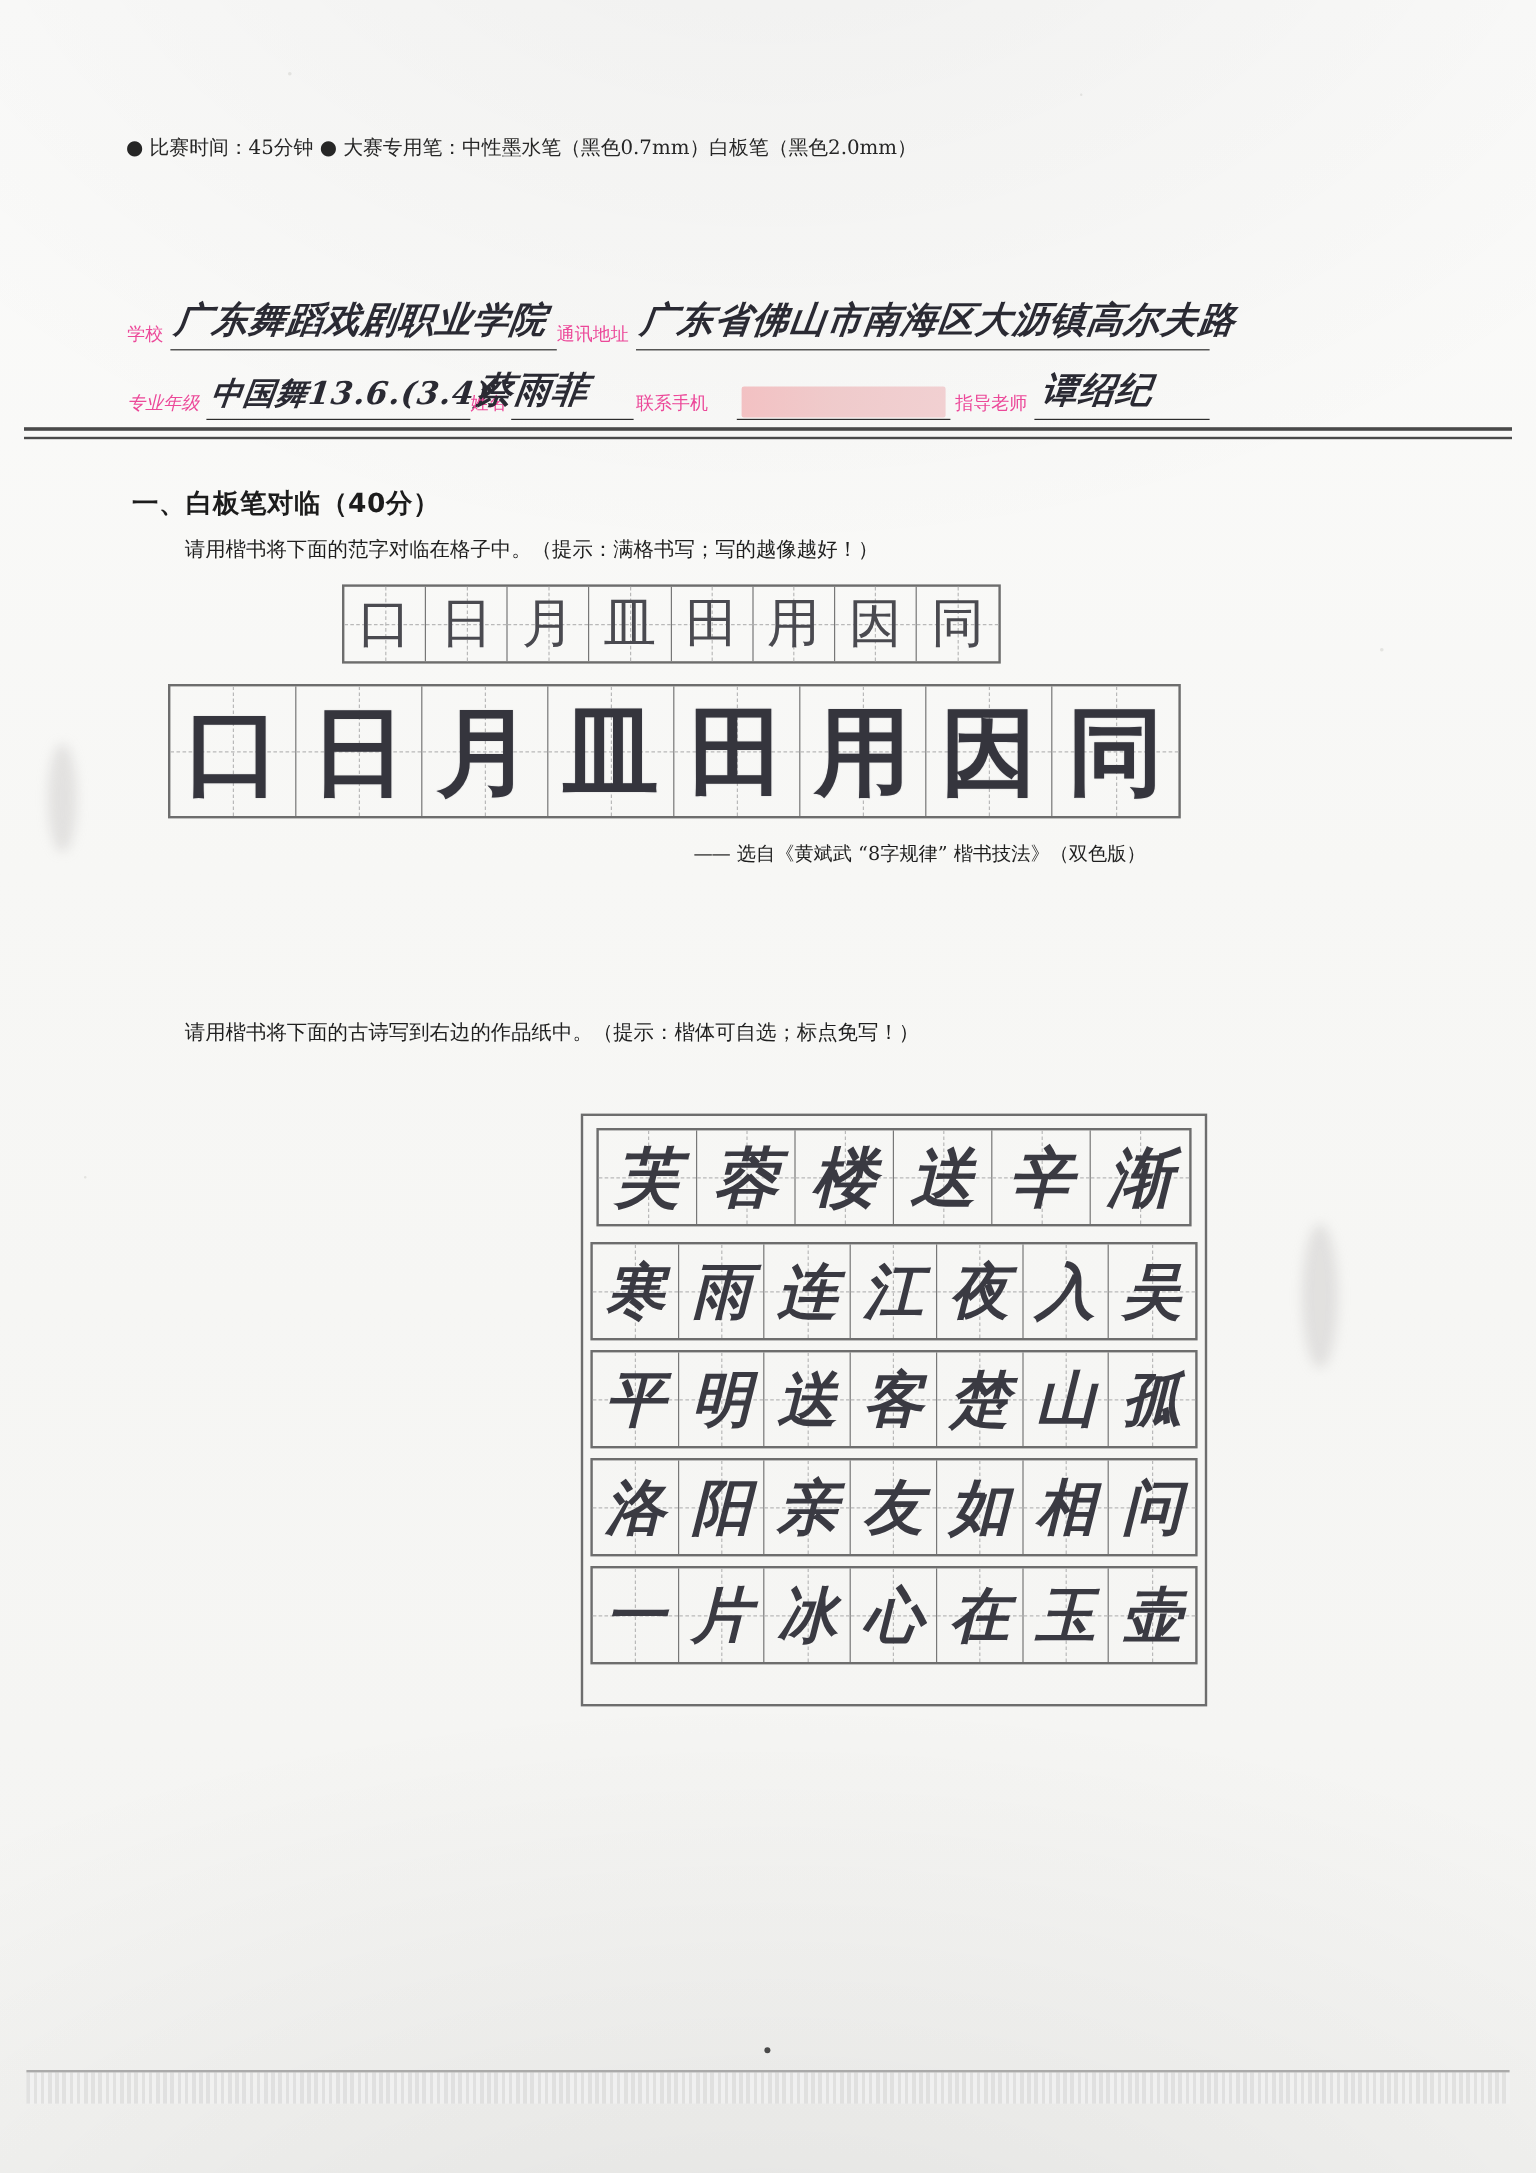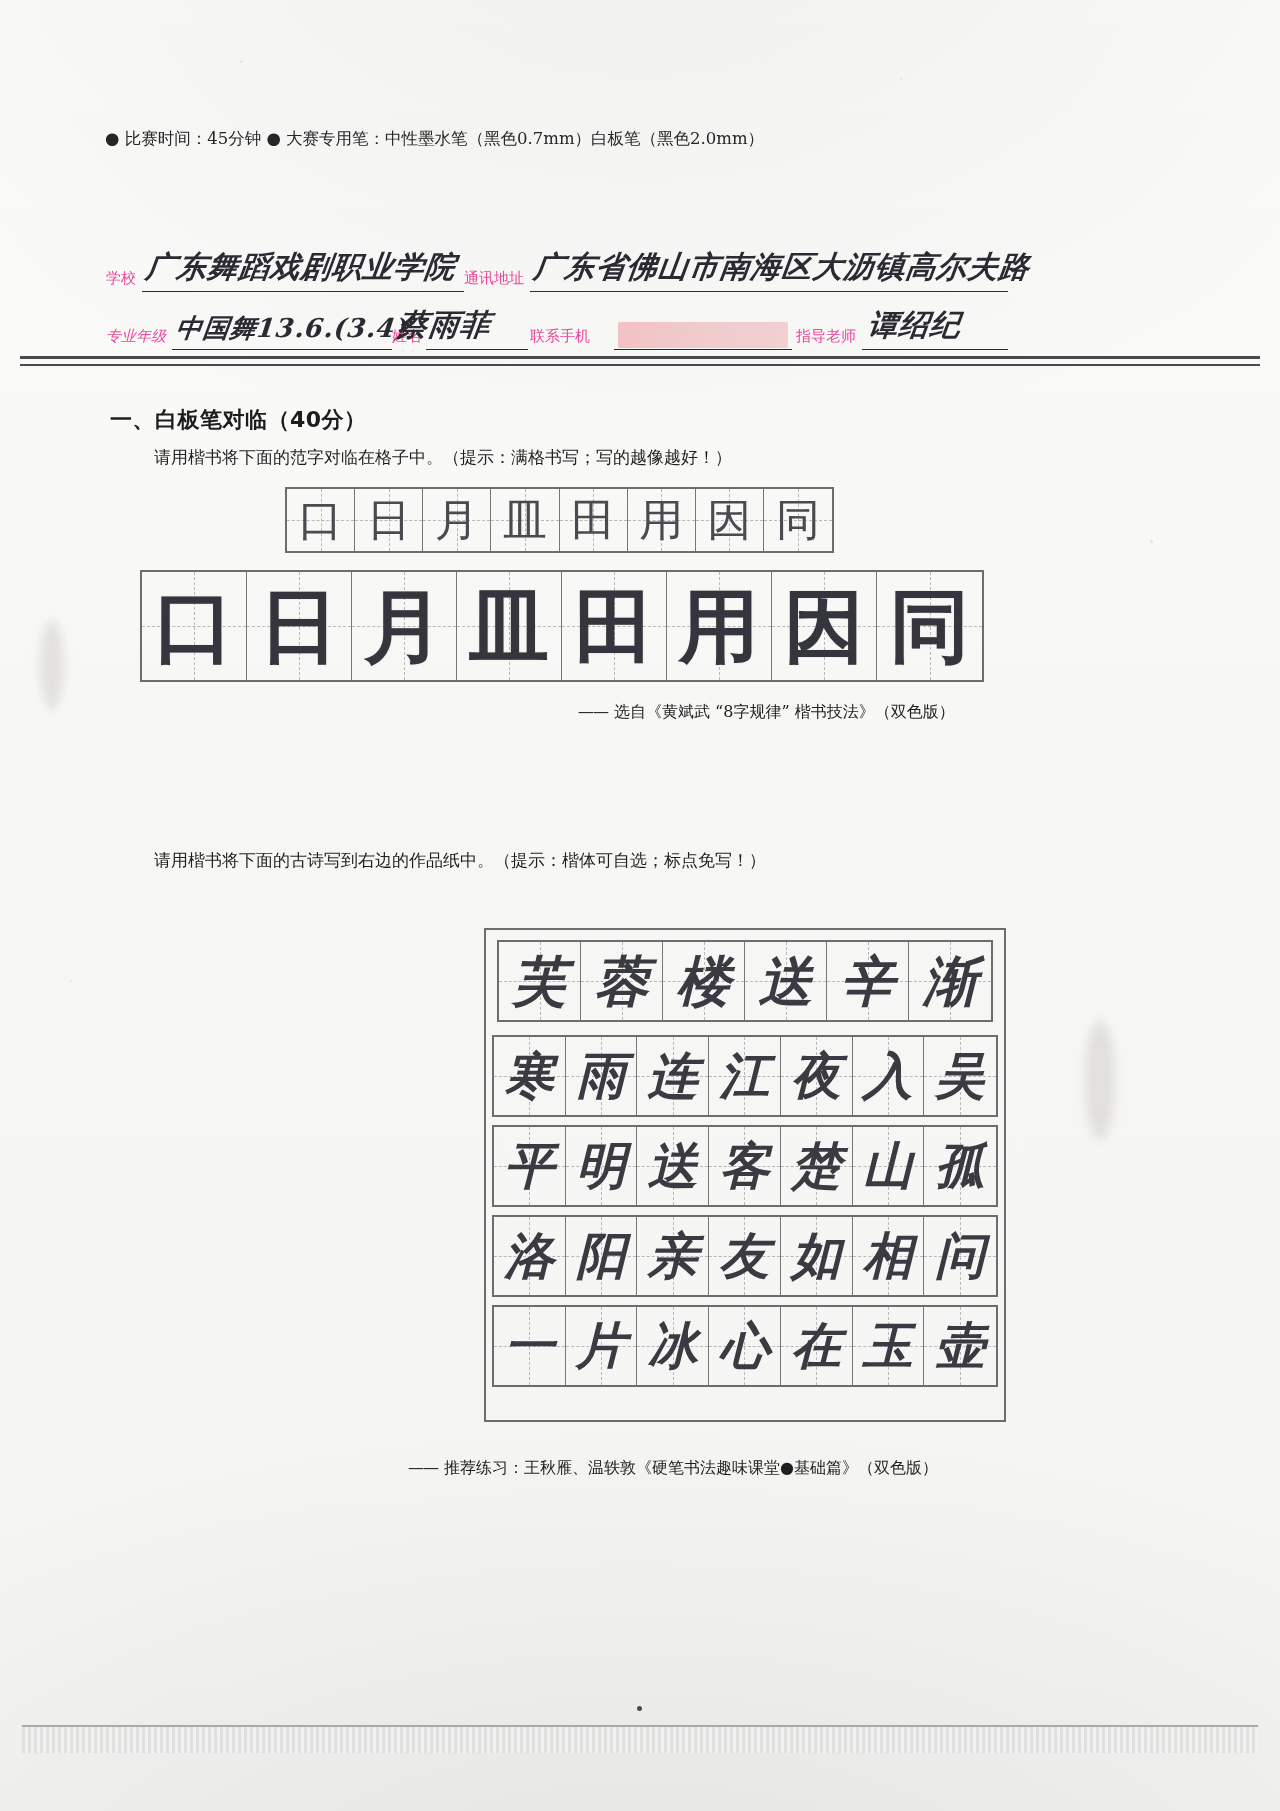--- a/index.html
+++ b/index.html
@@ -42,21 +42,21 @@
   .badge-div{width:84px;height:2px;background:#3a3a3a;margin:6px 0 5px;}
   .badge-l2{font-size:18px;font-weight:bold;color:#2b2b2b;line-height:1.1;}
   .title-wrap{padding-top:2px;}
   .main-title{
     font-size:33px;font-weight:bold;color:#1d1d1d;letter-spacing:1px;
     white-space:nowrap;line-height:1.15;
     font-family:"DejaVu Sans",sans-serif;
   }
   .title-dot{font-size:21px;vertical-align:middle;padding:0 4px;}
   .subtitle{
-    margin-top:26px;font-size:16.5px;color:#262626;white-space:nowrap;
+    margin-top:10px;font-size:16.5px;color:#262626;white-space:nowrap;
     font-family:"DejaVu Serif","Liberation Serif",serif;
   }
 
   
   .info{position:absolute;left:106px;top:238px;width:1000px;}
   .info-row{position:relative;height:58px;}
   .lbl{
     position:absolute;font-size:15px;color:#ec4899;bottom:8px;
     font-family:"DejaVu Serif","Liberation Serif",serif;white-space:nowrap;
   }
@@ -374,17 +374,16 @@
         <span class="glyph brush" style="font-size: 50px;">在</span>
       </div>
       <div class="cell" style="width: 14.2857%;">
         <span class="glyph brush" style="font-size: 50px;">玉</span>
       </div>
       <div class="cell" style="width: 14.2857%;">
         <span class="glyph brush" style="font-size: 50px;">壶</span>
       </div>
     </div>
 
-  <div class="attr" style="left:408px;top:1458px;"><span class="dash">——</span><span>推荐练习：王秋雁、温轶敦《硬笔书法趣味课堂●基础篇》（双色版）</span></div>
 
   <div class="footer-dot"></div>
   <div class="footer-band"></div>
 </div>
 
 </body></html>

